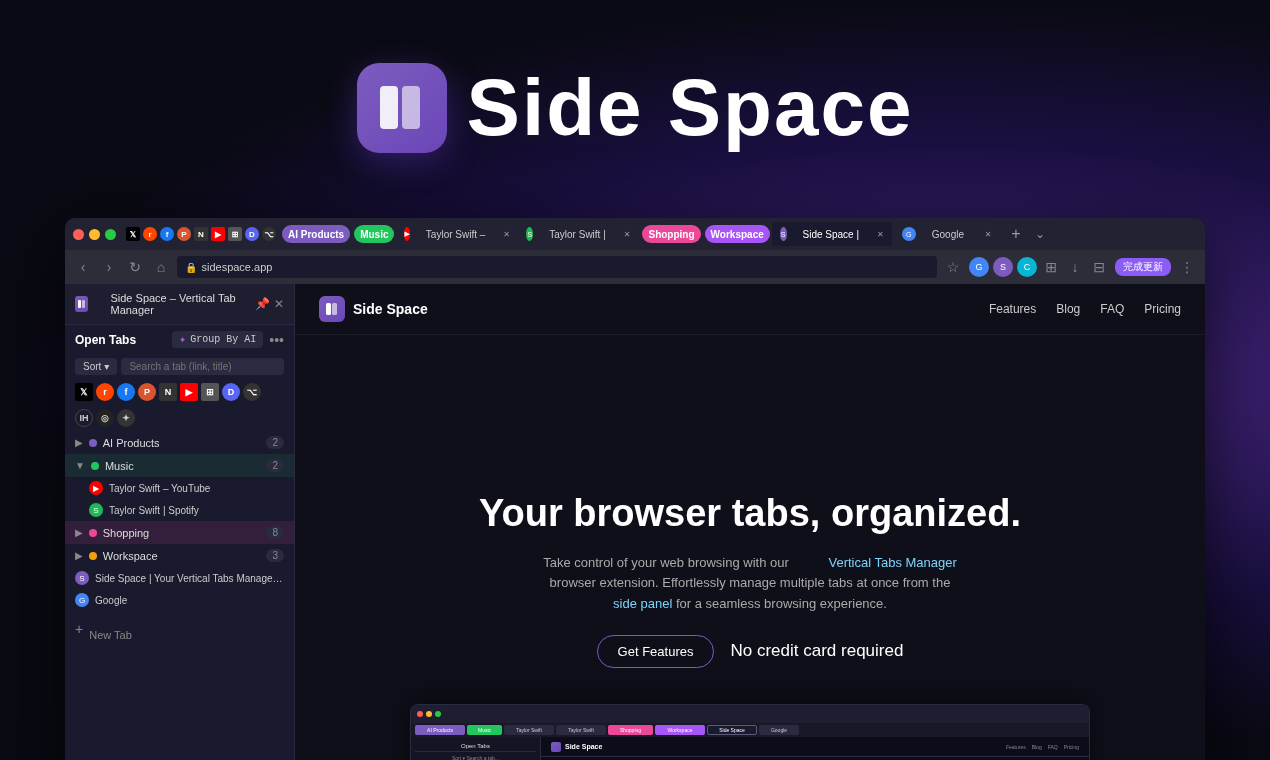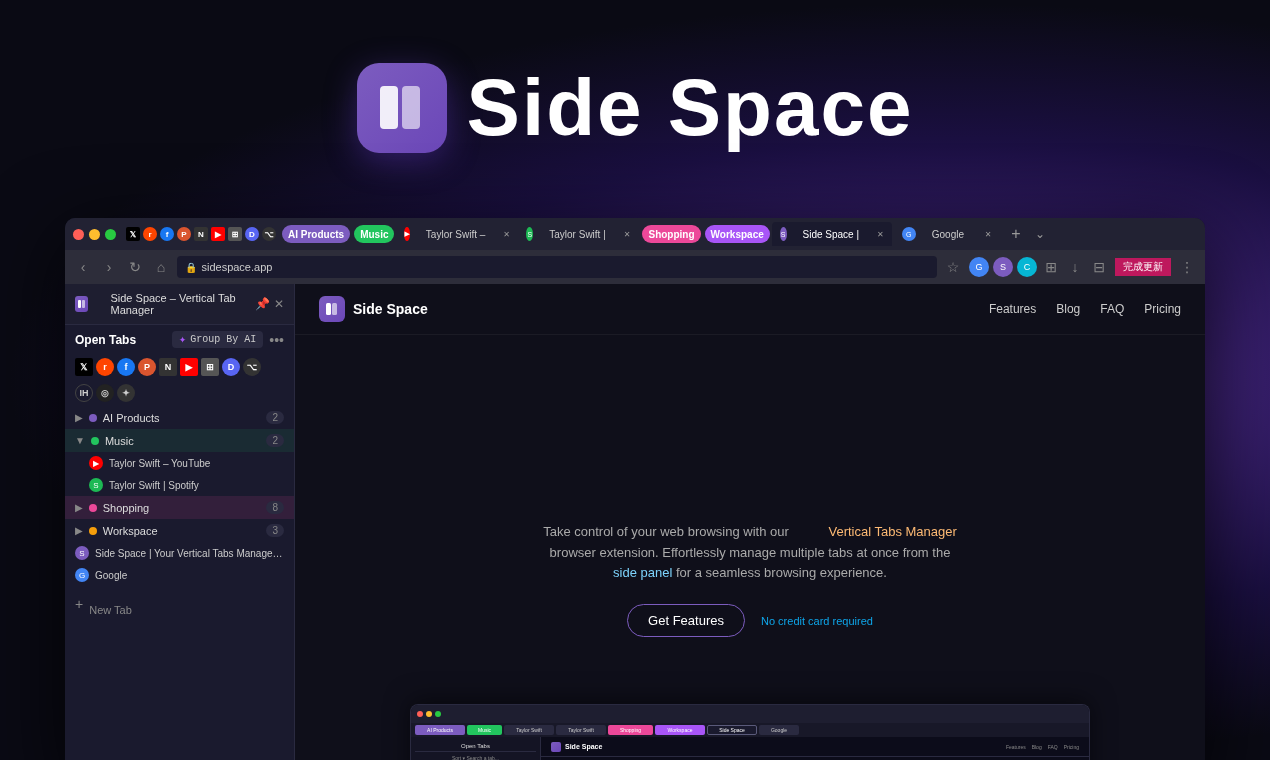--- a/index.html
+++ b/index.html
@@ -243,22 +243,22 @@
       border-radius: 50%;
       display: flex;
       align-items: center;
       justify-content: center;
       font-size: 9px;
       color: #fff;
       cursor: pointer;
     }
 
     .btn-complete {
-      background: #be185d;
-      border-radius: 0;
+      background: #8b5cf6;
+      border-radius: 8px;
       padding: 2px 8px;
       font-size: 10px;
       color: #fff;
       white-space: nowrap;
       cursor: pointer;
     }
 
     
     .sidebar-panel {
       width: 230px;
@@ -555,21 +555,21 @@
 
     .hero-subtitle {
       font-size: 13px;
       color: #aaa;
       max-width: 420px;
       line-height: 1.6;
       margin-bottom: 20px;
     }
 
     .hero-link {
-      color: #fdba74;
+      color: #7dd3fc;
       margin-left: 36px;
     }
 
     .hero-side-link {
       color: #7dd3fc;
     }
 
     .cta-row {
       display: flex;
       align-items: center;
@@ -581,22 +581,22 @@
       background: transparent;
       border: 1.5px solid #7c5cbf;
       border-radius: 20px;
       padding: 8px 20px;
       color: #fff;
       font-size: 13px;
       cursor: pointer;
     }
 
     .no-credit {
-      font-size: 11px;
-      color: #0ea5e9;
+      font-size: 17px;
+      color: #ffffff;
     }
 
     
     .screenshot-preview {
       position: absolute;
       bottom: 0;
       left: 50%;
       transform: translateX(-50%);
       width: 680px;
       height: 140px;
@@ -822,20 +822,27 @@
         <span class="open-tabs-title">Open Tabs</span>
         <div style="display:flex;align-items:center;gap:6px;">
           <div class="group-by-ai-btn">
             <span style="font-size:9px;color:#a855f7;">✦</span>
             <span class="group-by-ai-text">Group By AI</span>
           </div>
           <span class="more-btn">•••</span>
         </div>
       </div>
 
+      <div class="search-sort-row">
+        <div class="sort-btn">
+          <span>Sort</span>
+          <span>▾</span>
+        </div>
+        <input class="tab-search-input" type="text" readonly="" placeholder="Search a tab (link, title)" style="">
+      </div>
 
       <div class="favicon-row">
         <div class="mini-fav" style="background:#000;color:#fff;border-radius:2px;">𝕏</div>
         <div class="mini-fav" style="background:#ff4500;color:#fff;">r</div>
         <div class="mini-fav" style="background:#1877f2;color:#fff;">f</div>
         <div class="mini-fav" style="background:#da552f;color:#fff;">P</div>
         <div class="mini-fav" style="background:#333;color:#fff;border-radius:2px;">N</div>
         <div class="mini-fav" style="background:#ff0000;color:#fff;border-radius:2px;">▶</div>
         <div class="mini-fav" style="background:#555;color:#fff;border-radius:2px;">⊞</div>
         <div class="mini-fav" style="background:#5865f2;color:#fff;">D</div>
@@ -919,20 +926,21 @@
         </div>
         <div class="site-nav-links">
           <span class="site-nav-link">Features</span>
           <span class="site-nav-link">Blog</span>
           <span class="site-nav-link">FAQ</span>
           <span class="site-nav-link">Pricing</span>
         </div>
       </div>
 
       <div class="hero-section">
+        <h1 class="hero-title">Your browser tabs, organized.</h1>
         <p class="hero-subtitle">
           <span>Take control of your web browsing with our </span>
           <span class="hero-link">Vertical Tabs Manager</span>
           <span> browser extension. Effortlessly manage multiple tabs at once from the </span>
           <span class="hero-side-link">side panel</span>
           <span> for a seamless browsing experience.</span>
         </p>
         <div class="cta-row">
           <button class="get-extension-btn">Get Features</button>
           <span class="no-credit">No credit card required</span>

